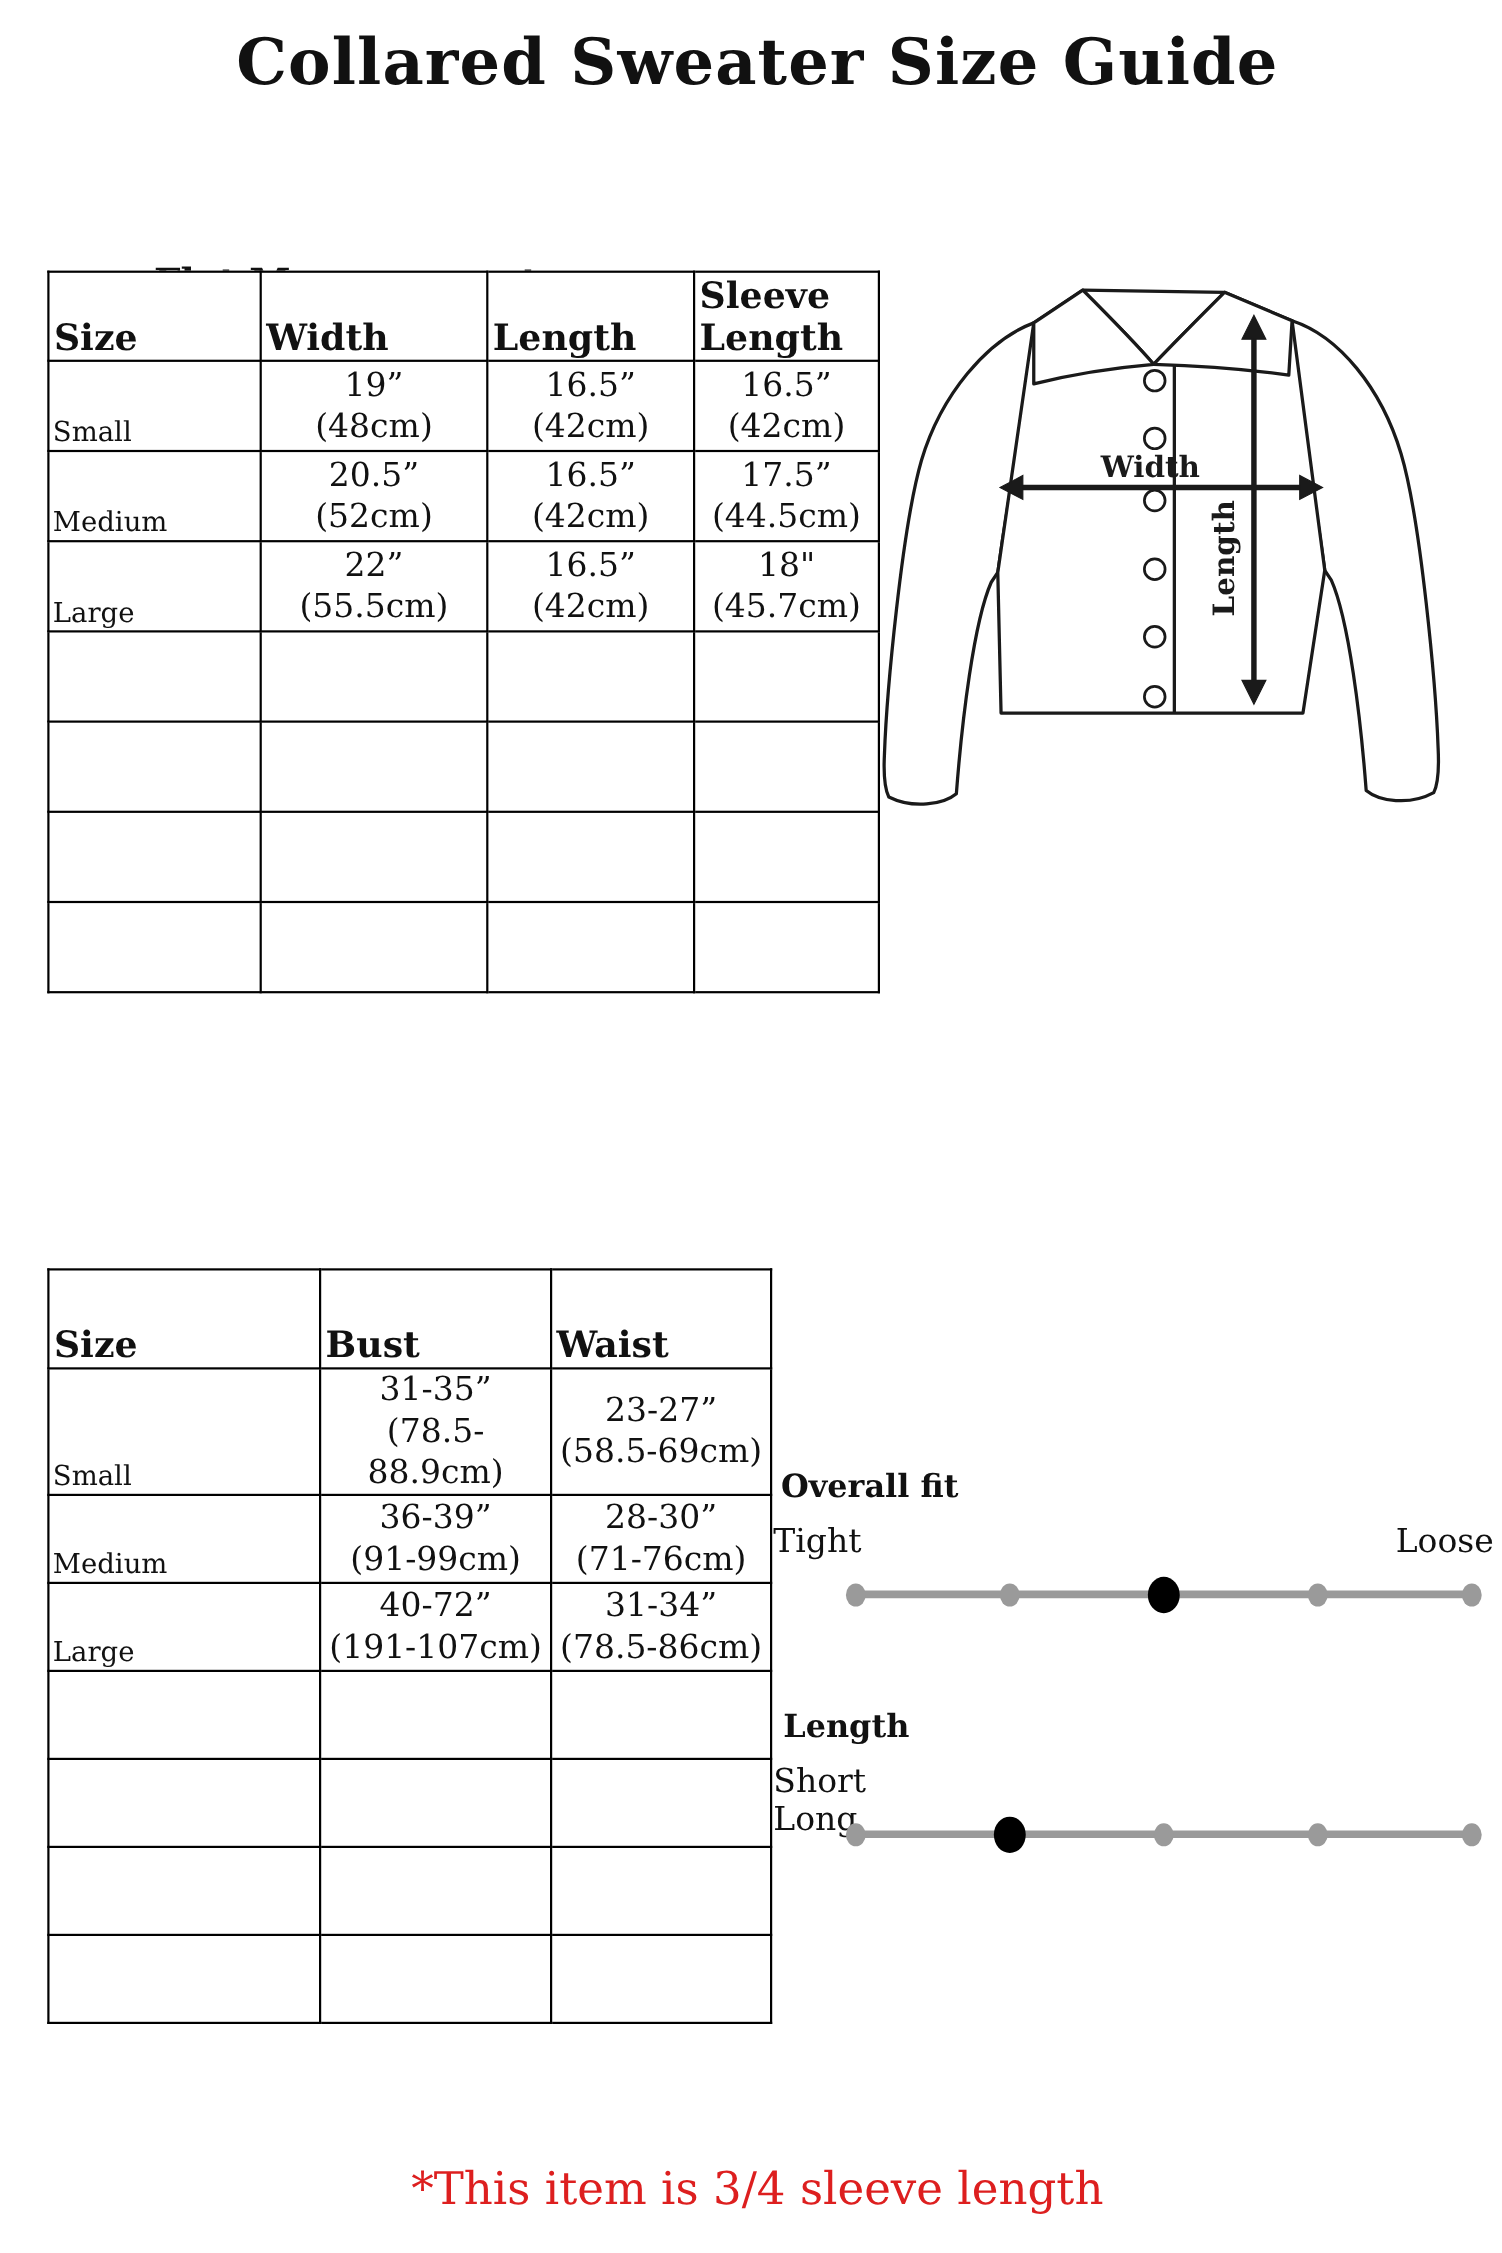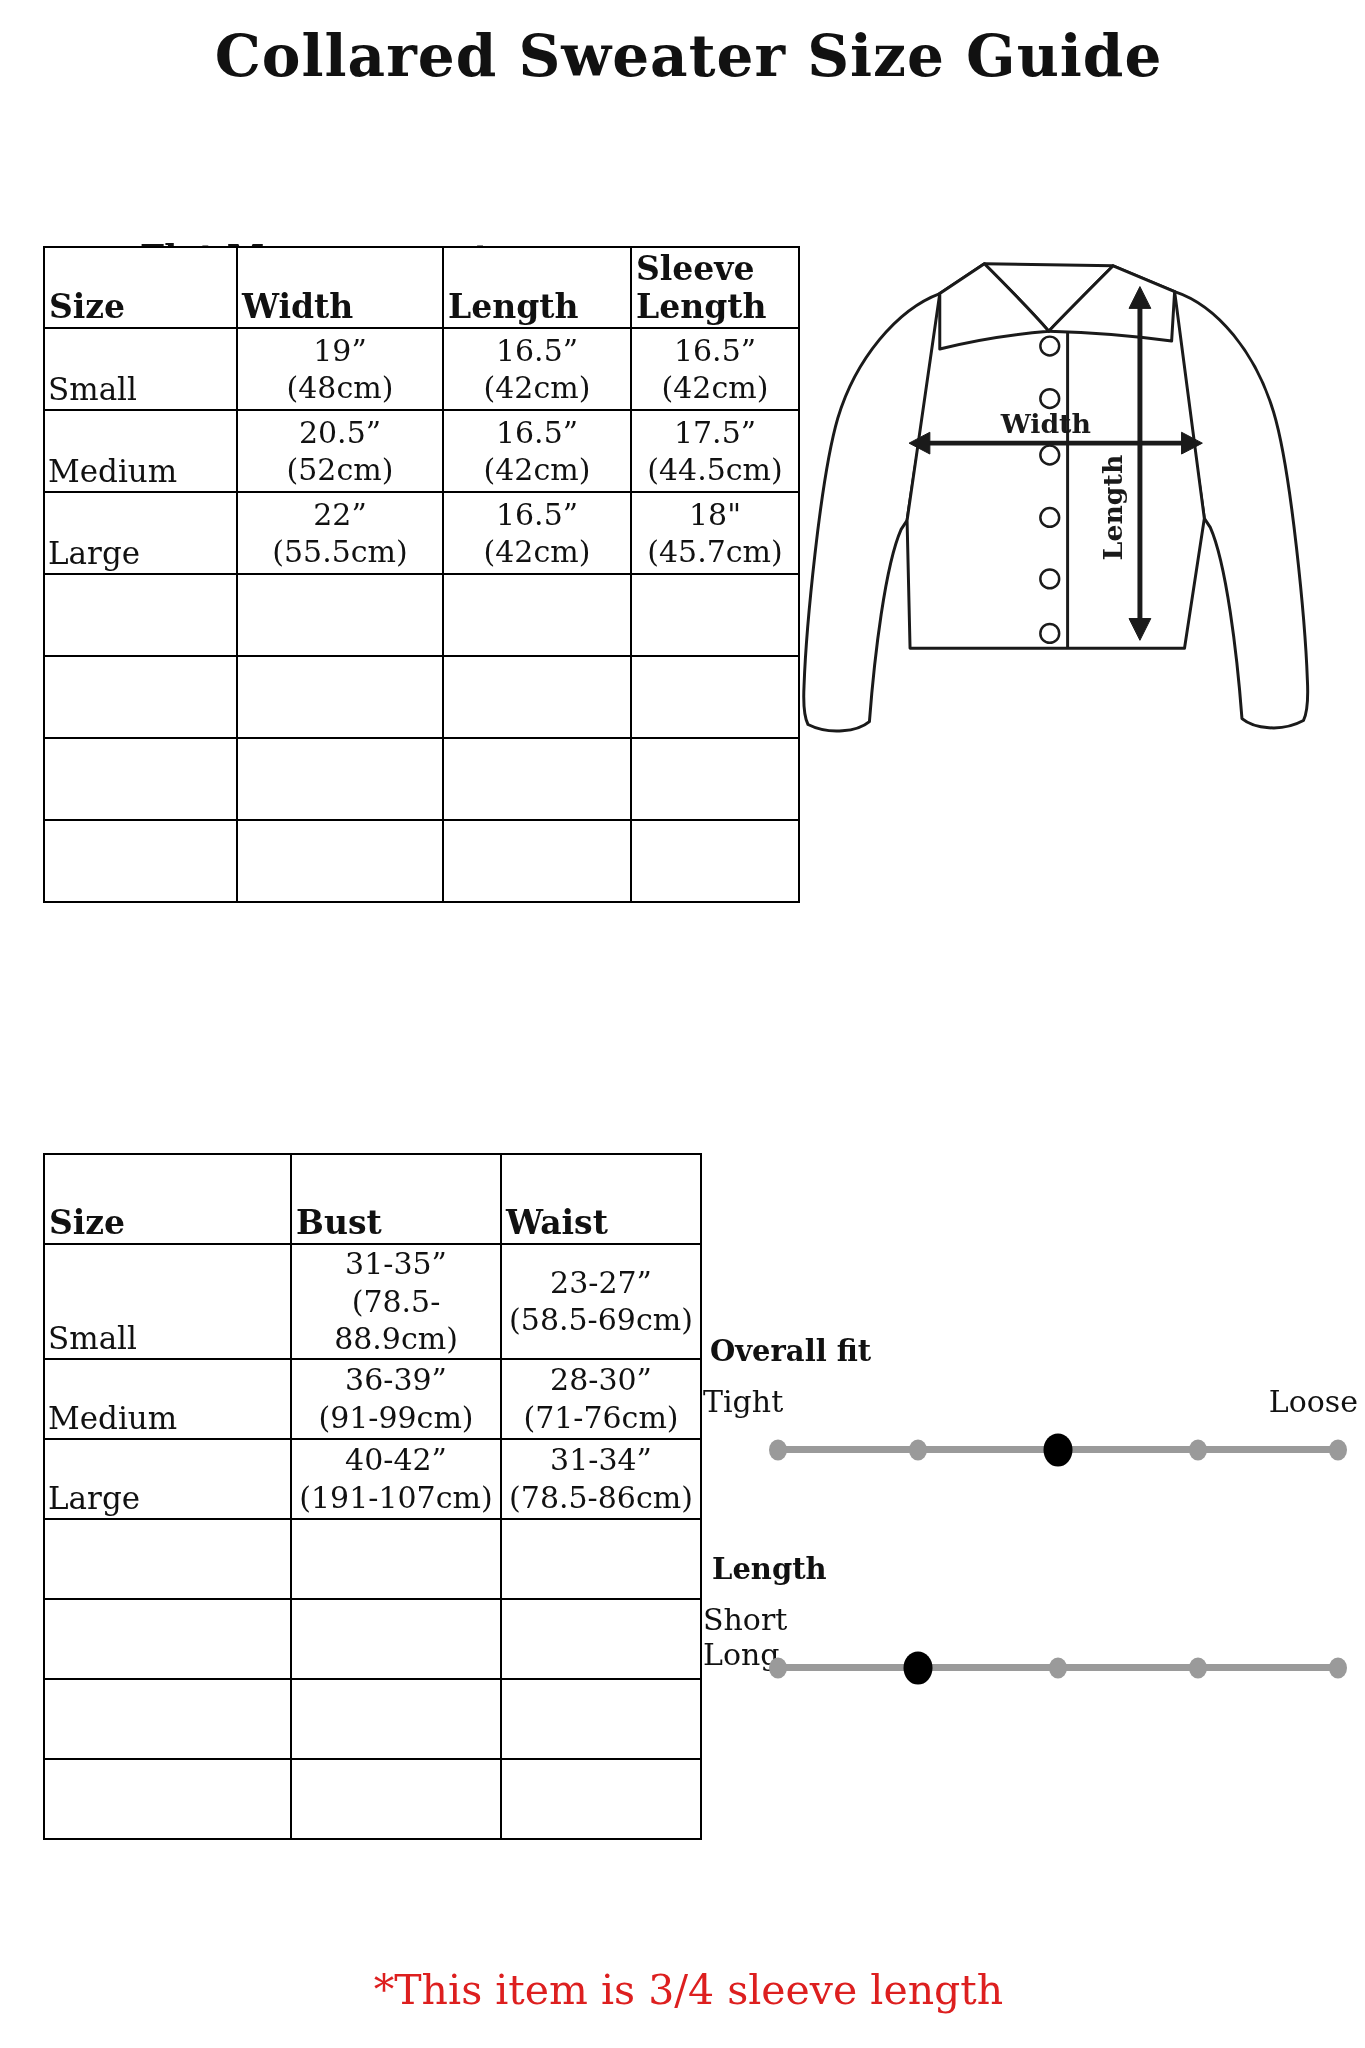--- a/index.html
+++ b/index.html
@@ -35,21 +35,21 @@
   #rec-table{left:43px;top:1153px;width:657px;}
 
   .size-table th{
     vertical-align:bottom;text-align:left;
     font-size:33px;font-weight:bold;
     padding:0 0 1px 4px;line-height:1.15;
   }
   .size-table td{padding:0;}
   td.size-cell{
     vertical-align:bottom;text-align:left;
-    font-size:31px;padding:0 0 2px 3px;
+    font-size:25px;padding:0 0 2px 3px;
   }
   td.val-cell{
     vertical-align:middle;text-align:center;
     font-size:30px;line-height:1.25;
   }
   #flat-table tr{height:82px;}
   #flat-table tr.head-row{height:81px;}
   #rec-table tr{height:80px;}
   #rec-table tr.head-row{height:90px;}
 
@@ -256,21 +256,21 @@
         <div>(91-99cm)</div>
       </td>
       <td class="val-cell">
         <div>28-30”</div>
         <div>(71-76cm)</div>
       </td>
     </tr>
     <tr>
       <td class="size-cell">Large</td>
       <td class="val-cell">
-        <div>40-42”</div>
+        <div>40-72”</div>
         <div>(191-107cm)</div>
       </td>
       <td class="val-cell">
         <div>31-34”</div>
         <div>(78.5-86cm)</div>
       </td>
     </tr>
     <tr>
           <td></td>
           <td></td>

